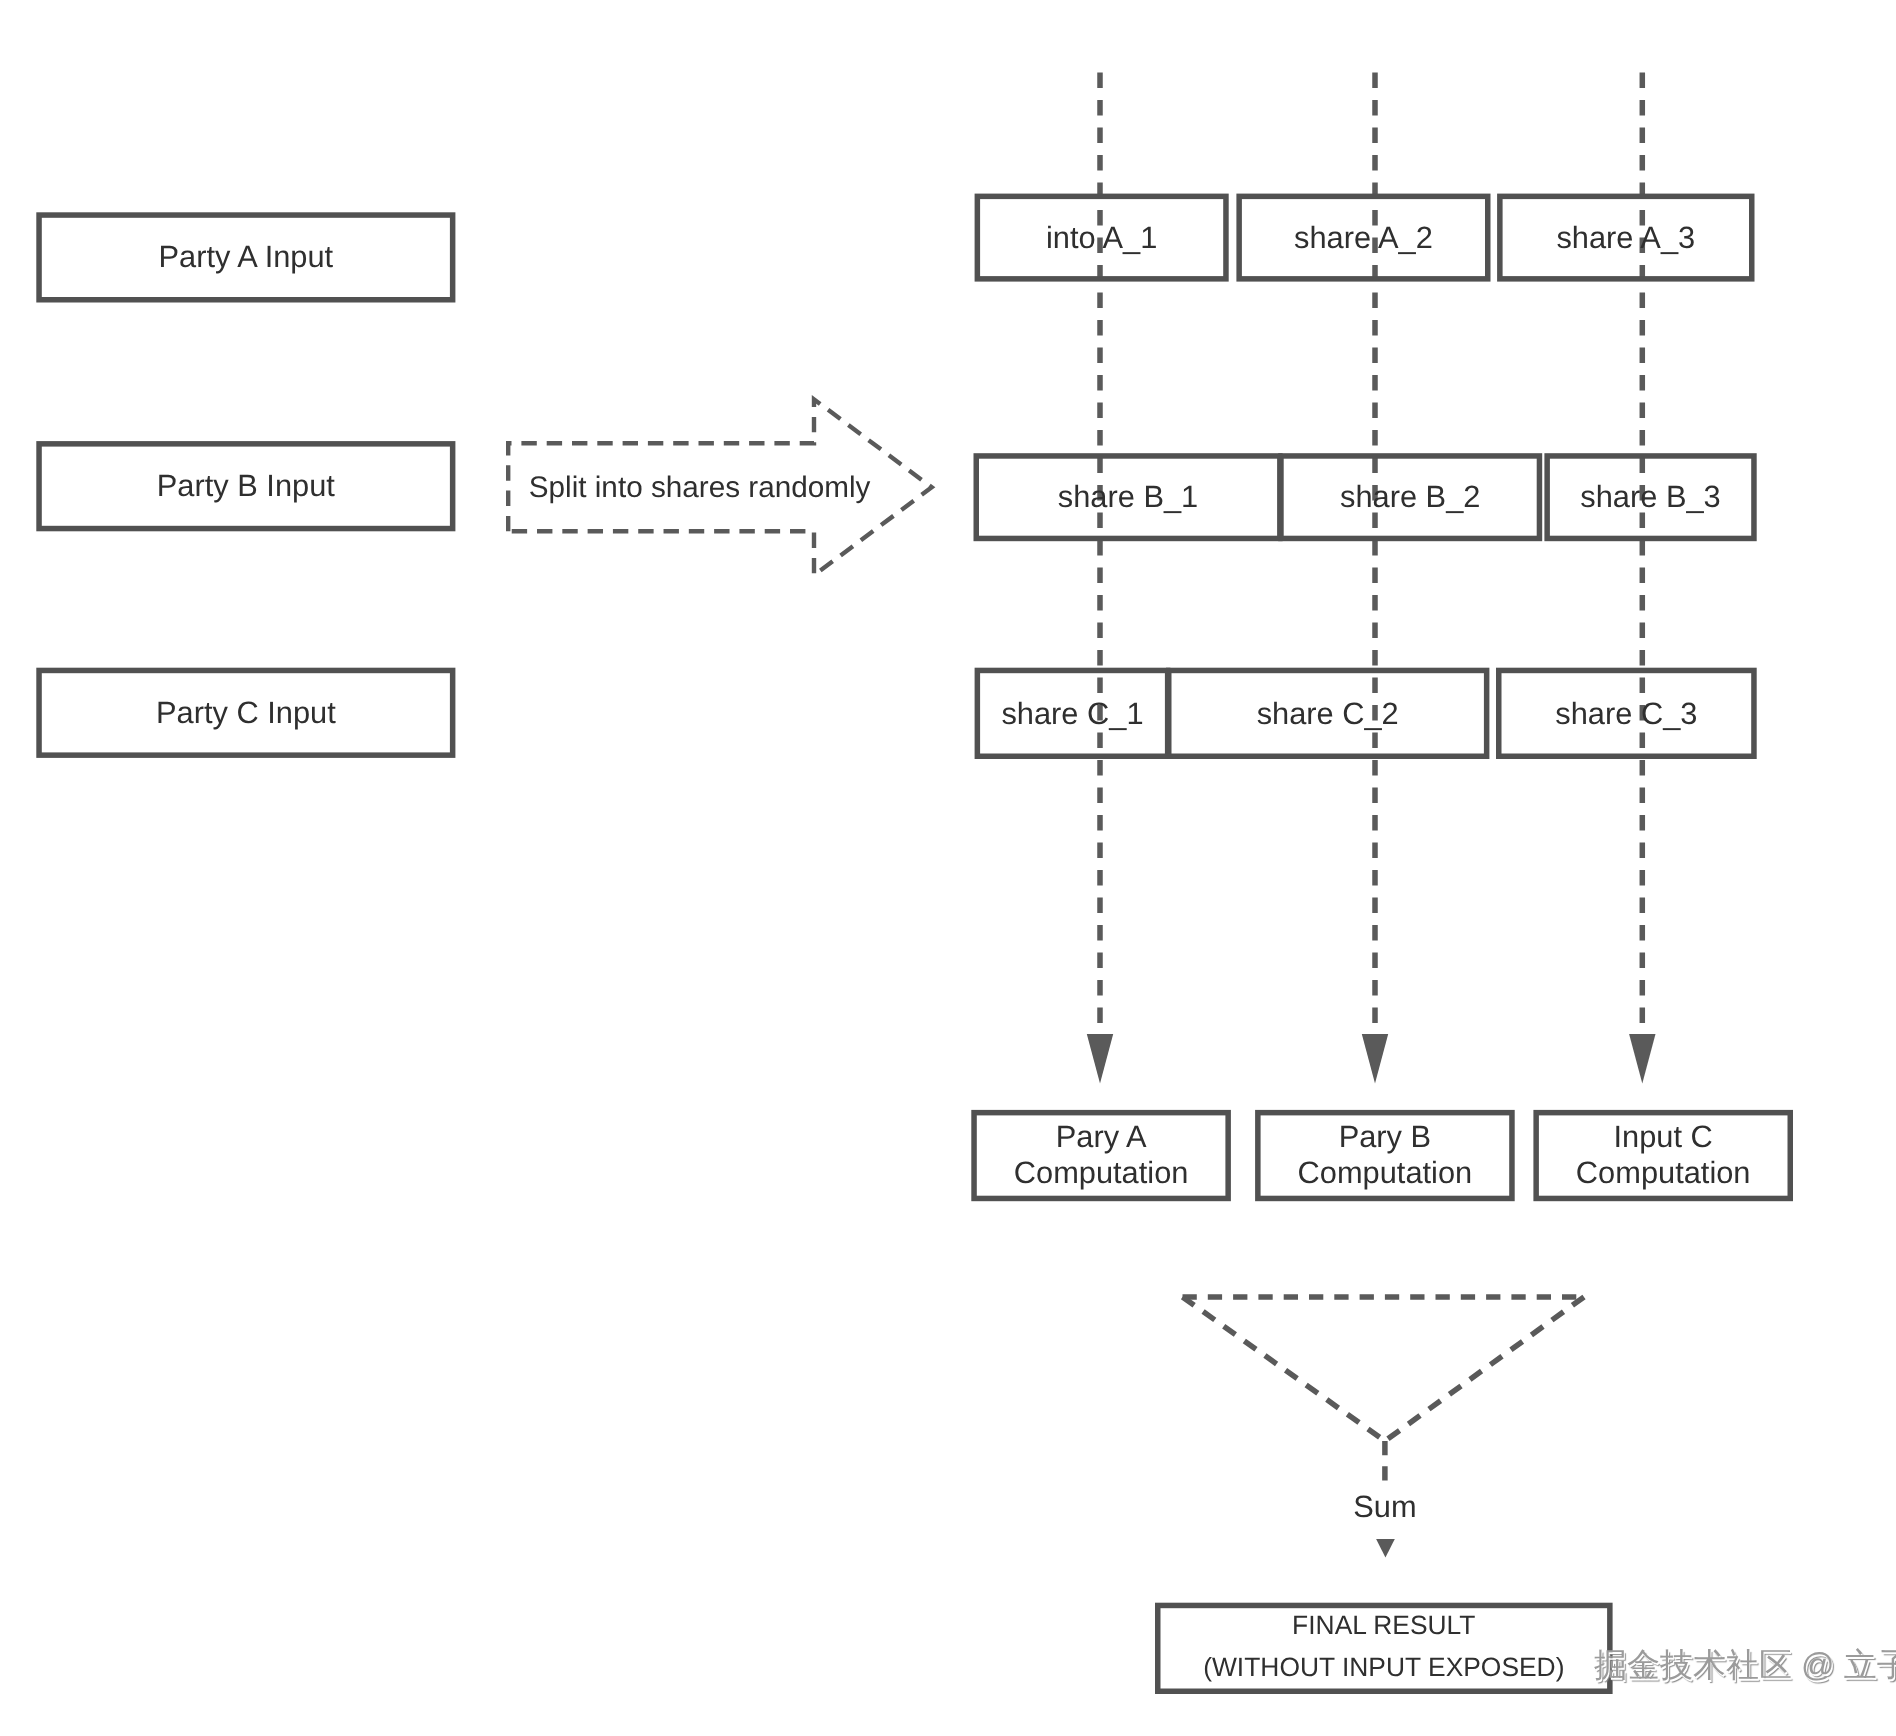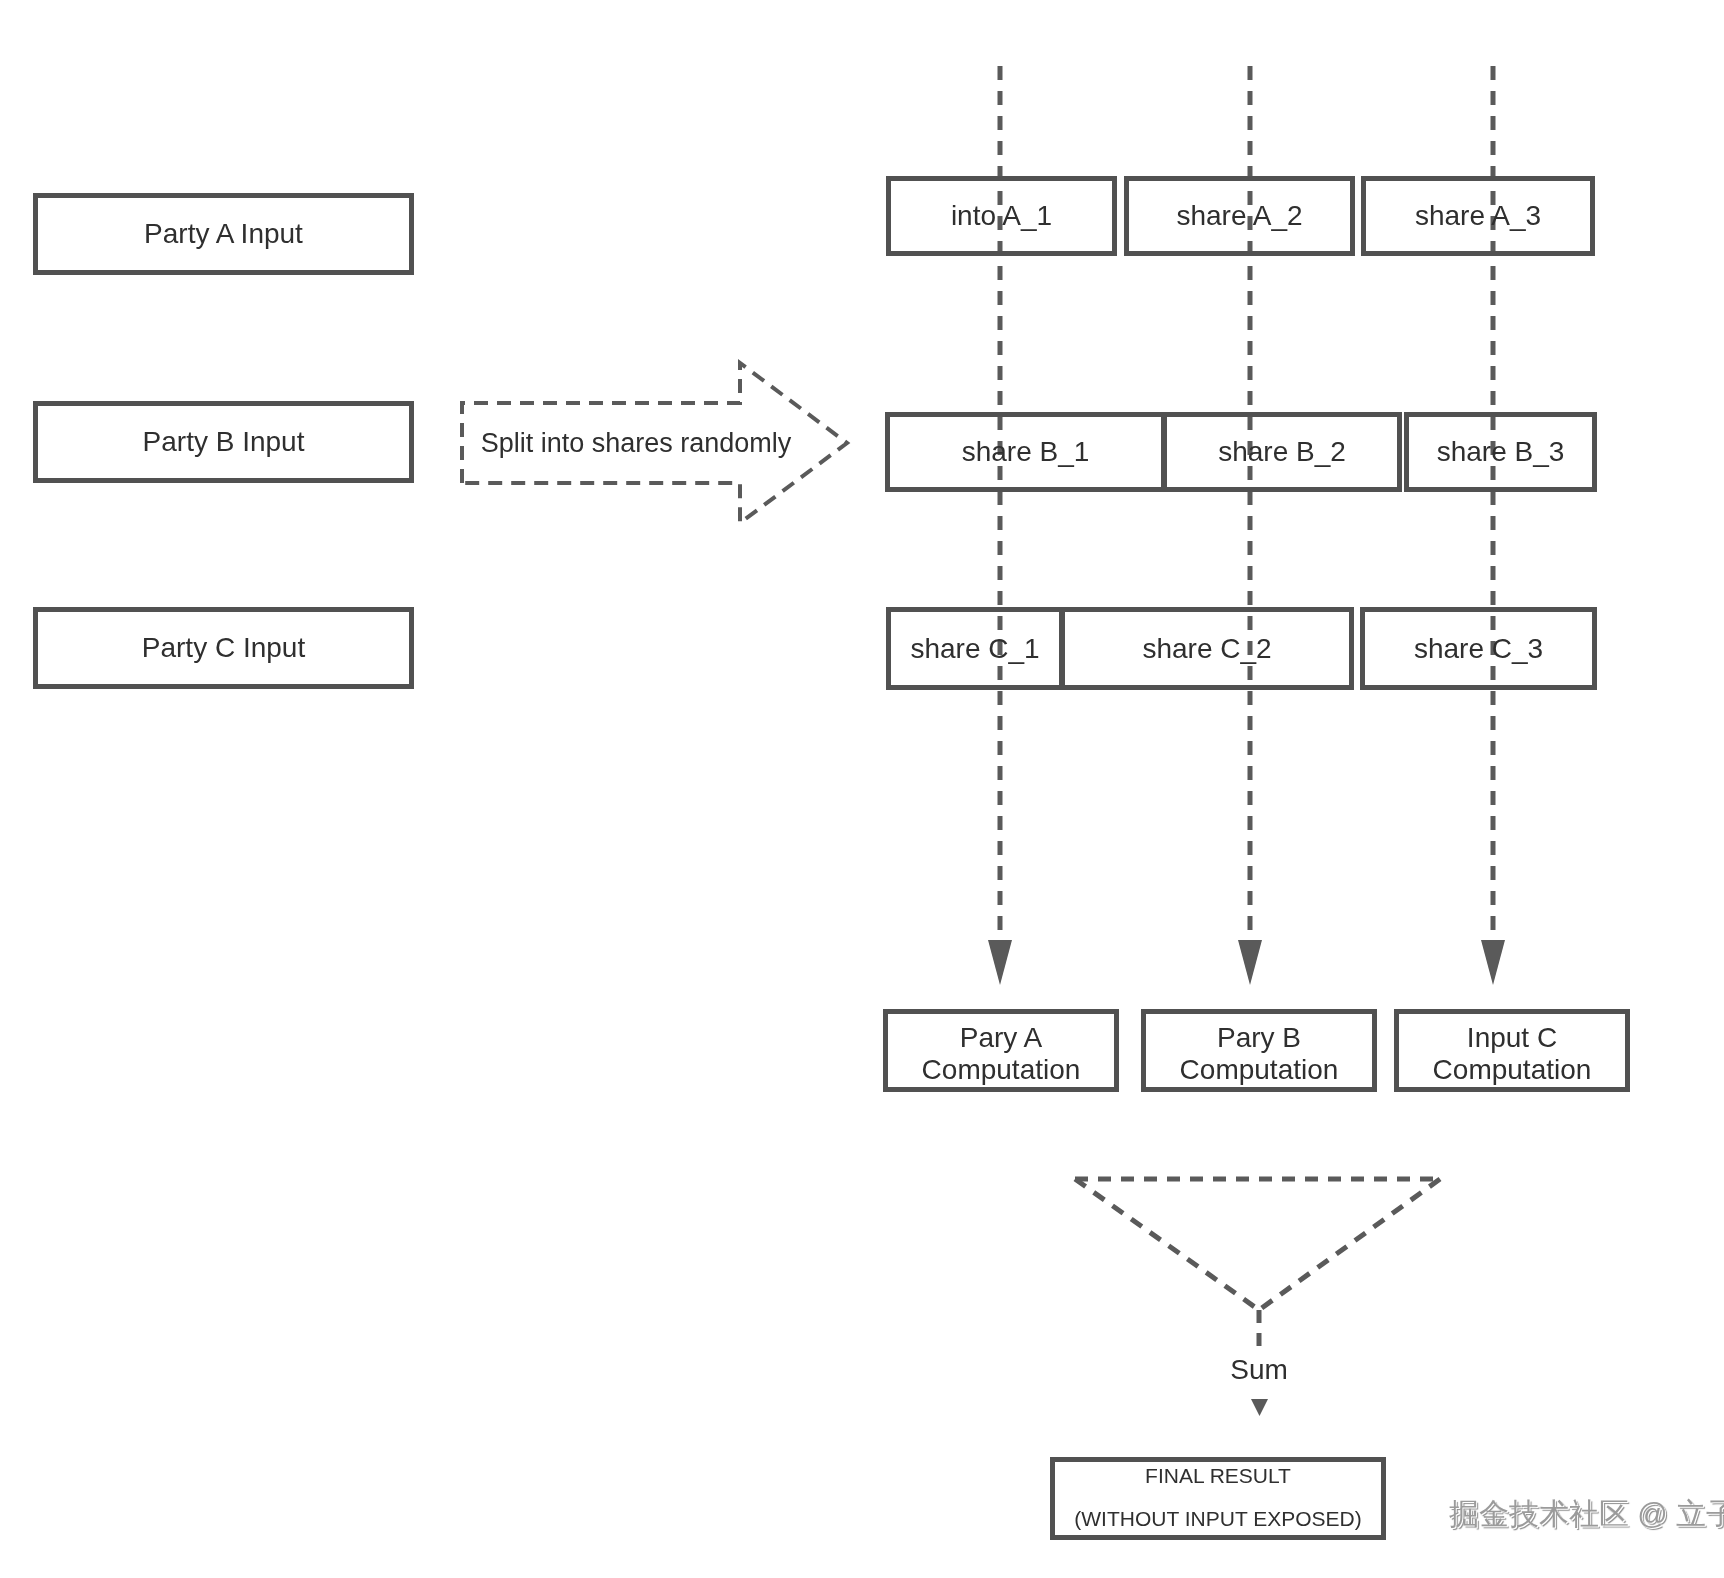--- a/index.html
+++ b/index.html
@@ -41,32 +41,32 @@
     align-items: center;
     justify-content: center;
     text-align: center;
     font-size: 28px;
     color: var(--text, #2f2f2f);
     white-space: nowrap;
   }
   .input-box  { left: 33px; width: 381px; height: 82px; }
   .comp-box {
     flex-direction: column;
-    justify-content: flex-start;
+    justify-content: center;
     padding: 8px 0 10px 0;
     top: 1009px;
     height: 83px;
     width: 236px;
   }
   .final-box {
-    left: 1050px; top: 1457px; width: 336px; height: 83px;
+    left: 1050px; top: 1457px; width: 416px; height: 83px;
     flex-direction: column;
     justify-content: space-between;
     padding: 2px 0 4px 0;
-    font-size: 21px;
+    font-size: 24px;
   }
   .label {
     position: absolute;
     font-size: 28px;
     color: var(--text, #2f2f2f);
     white-space: nowrap;
   }
   .split-label {
     left: 462px; top: 403px; width: 348px; height: 80px;
     display: flex; align-items: center; justify-content: center;

